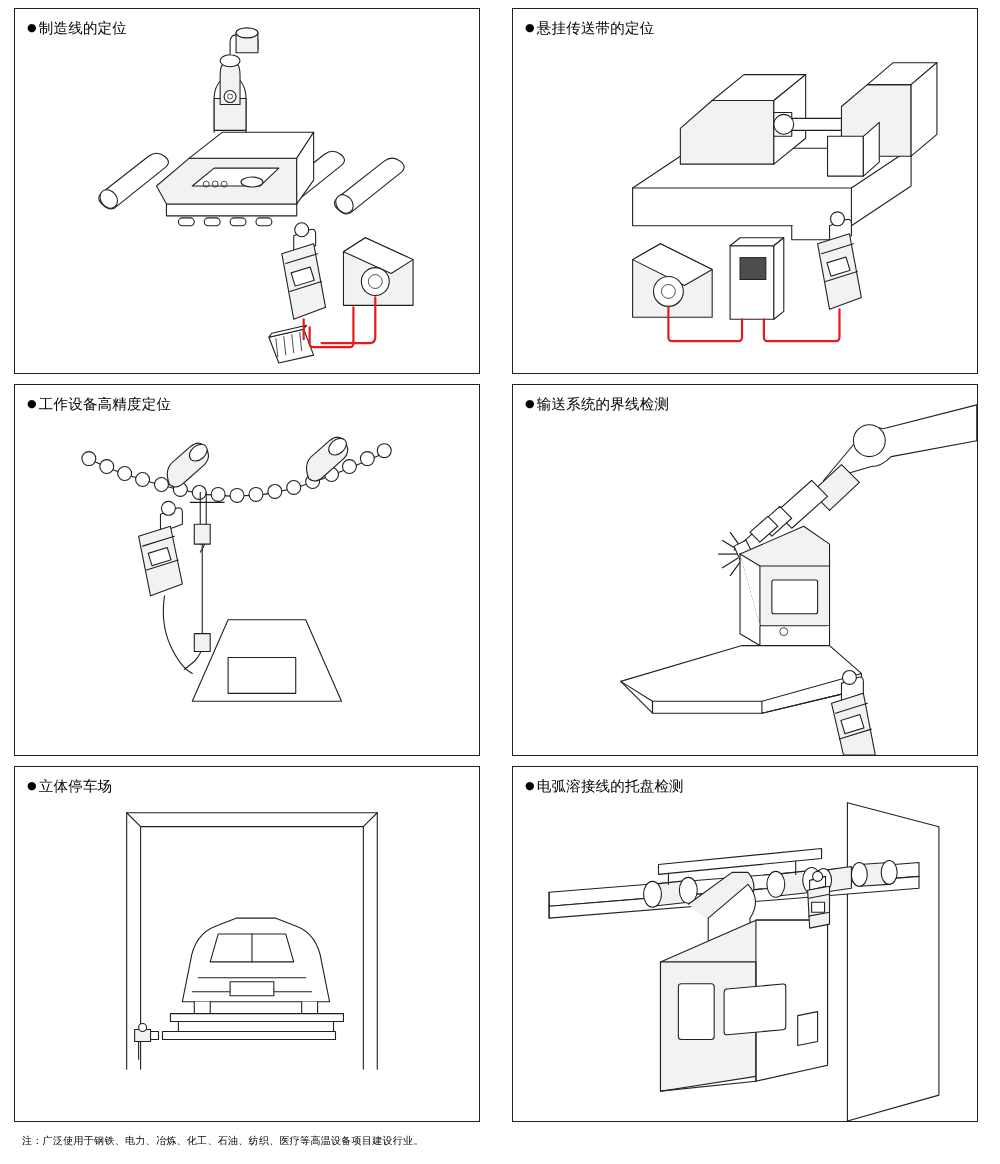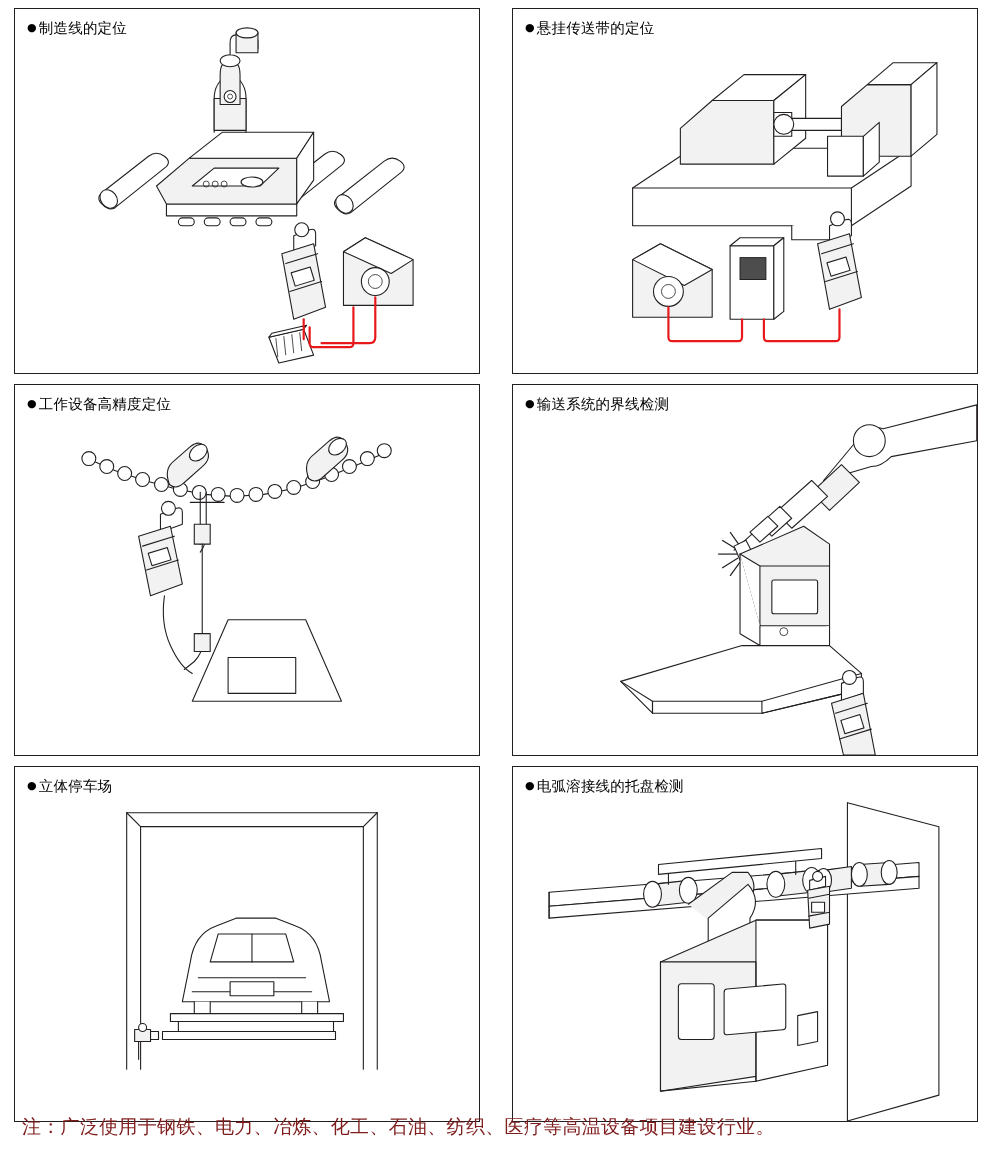--- a/index.html
+++ b/index.html
@@ -55,24 +55,24 @@
     inset: 0;
   }
   .art svg {
     display: block;
     width: 100%;
     height: 100%;
   }
   .footnote {
     position: absolute;
     left: 22px;
-    bottom: 24px;
-    font-size: 19px;
+    bottom: 16px;
+    font-size: 10px;
     letter-spacing: 0.3px;
-    color: #7f1d1d;
+    color: #000000;
   }
   
   svg .ln {
     fill: none;
     stroke: #231f20;
     stroke-width: 1.1;
     stroke-linejoin: round;
     stroke-linecap: round;
   }
   svg .lnw {

